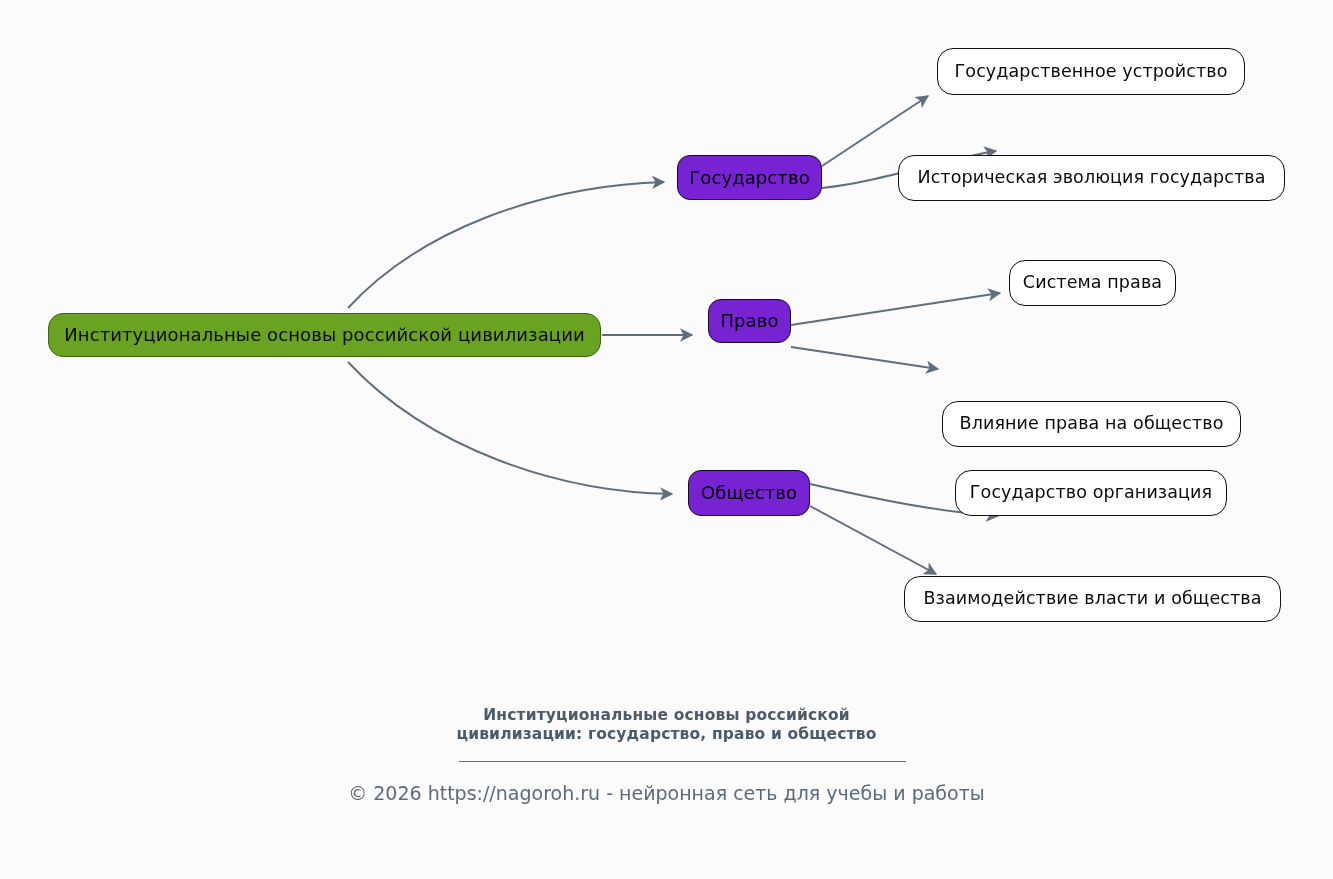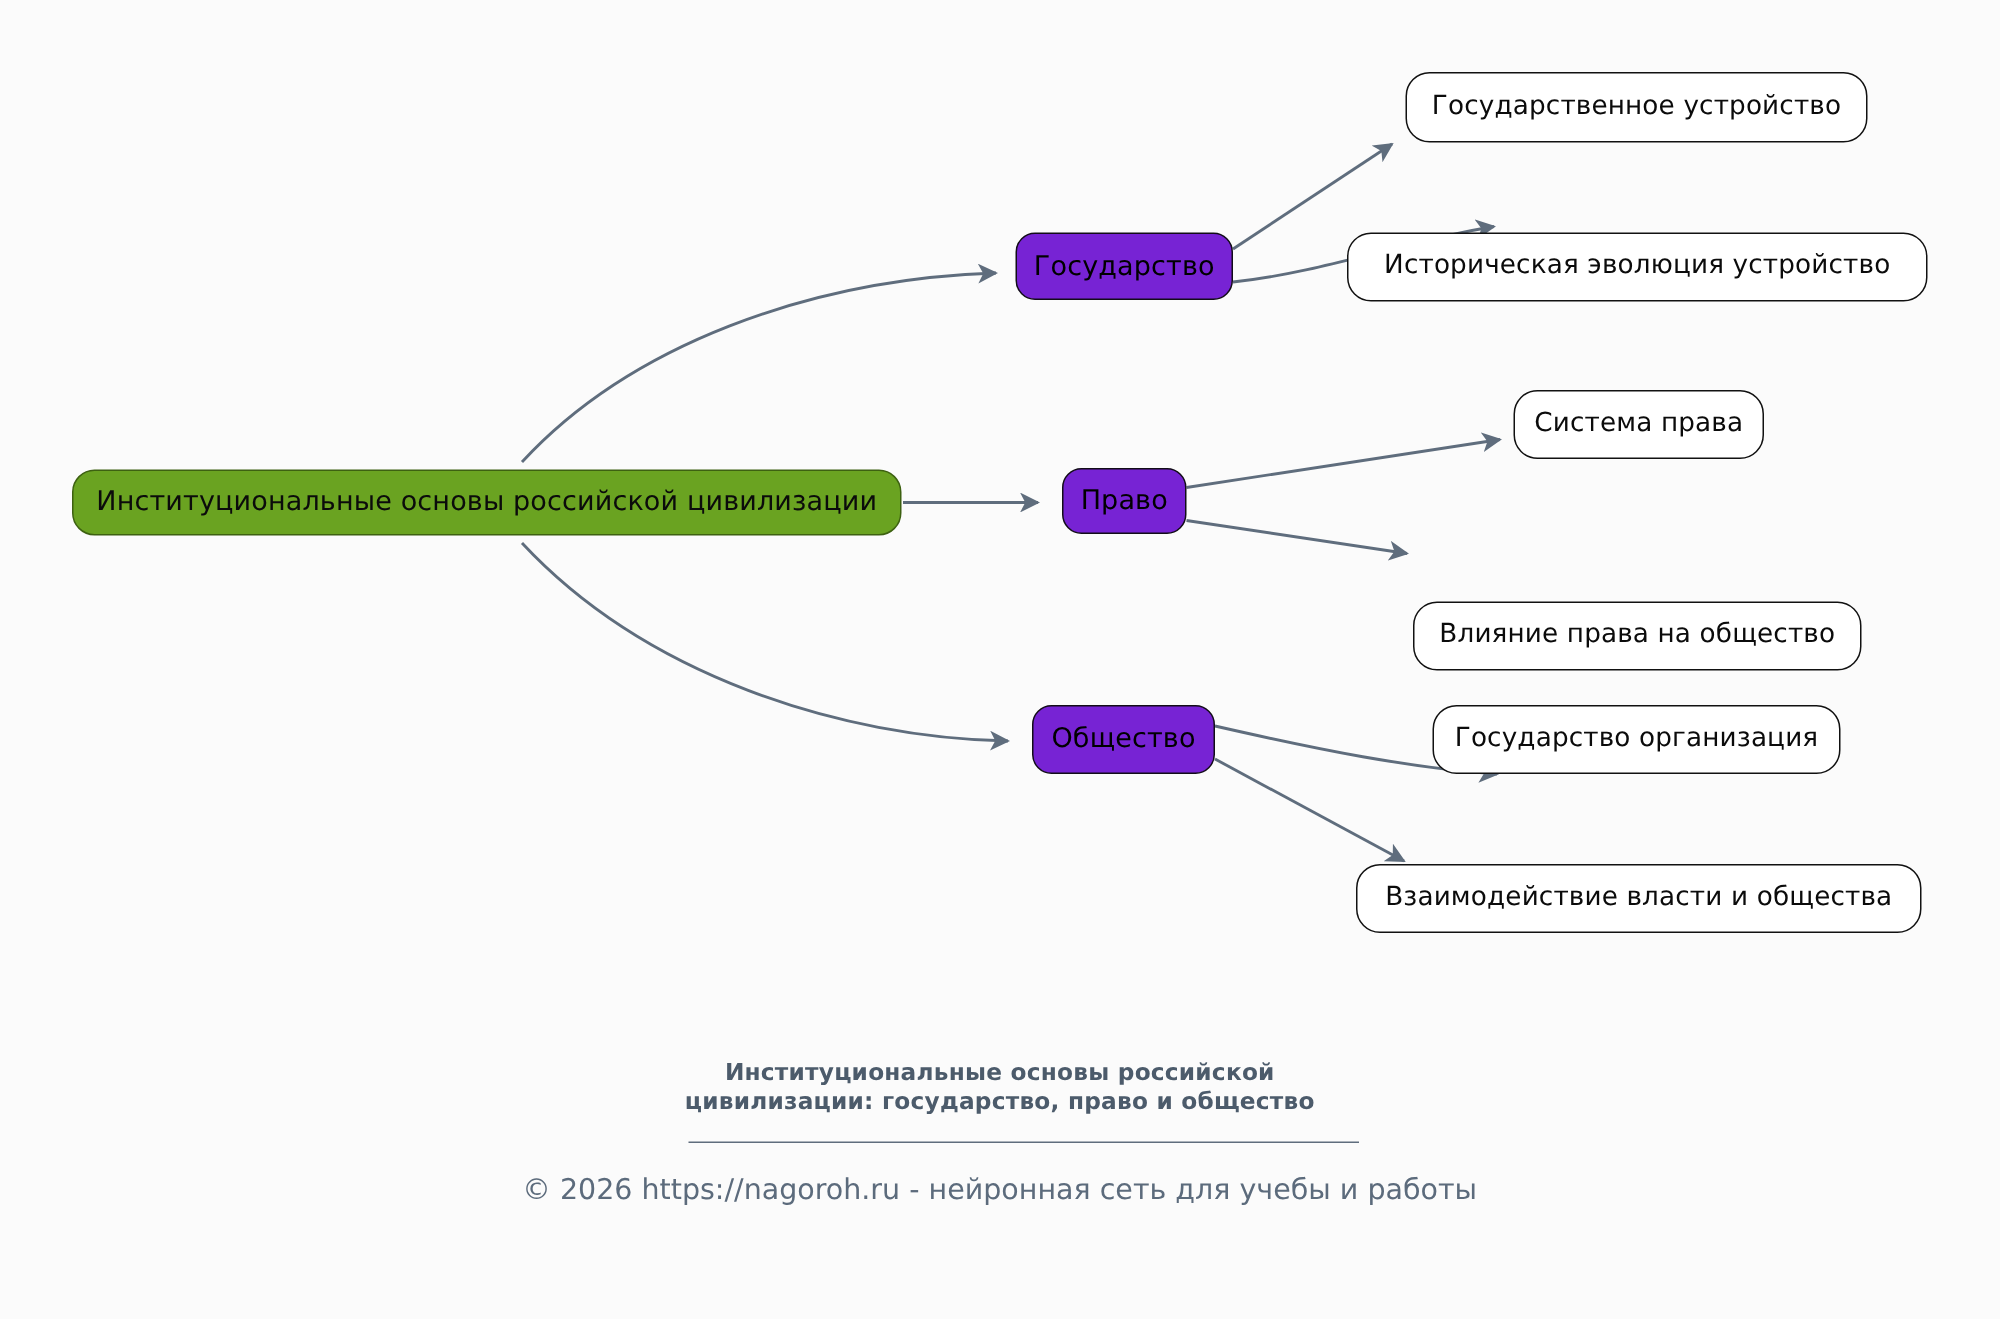--- a/index.html
+++ b/index.html
@@ -138,34 +138,34 @@
   </svg>
 
   <div class="node node-root" style="left:48px; top:313px; width:553px; height:44px;">
     <span>Институциональные основы российской цивилизации</span>
   </div>
 
   <div class="node node-branch" style="left:677px; top:155px; width:145px; height:45px;">
     <span>Государство</span>
   </div>
 
-  <div class="node node-branch" style="left:708px; top:312px; width:83px; height:44px;">
+  <div class="node node-branch" style="left:708px; top:299px; width:83px; height:44px;">
     <span>Право</span>
   </div>
 
   <div class="node node-branch" style="left:688px; top:470px; width:122px; height:46px;">
     <span>Общество</span>
   </div>
 
   <div class="node node-leaf" style="left:937px; top:48px; width:308px; height:47px;">
     <span>Государственное устройство</span>
   </div>
 
   <div class="node node-leaf" style="left:898px; top:155px; width:387px; height:46px;">
-    <span>Историческая эволюция устройство</span>
+    <span>Историческая эволюция государства</span>
   </div>
 
   <div class="node node-leaf" style="left:1009px; top:260px; width:167px; height:46px;">
     <span>Система права</span>
   </div>
 
   <div class="node node-leaf" style="left:942px; top:365px; width:299px; height:46px;margin-top:36px;">
     <span>Влияние права на общество</span>
   </div>
 

